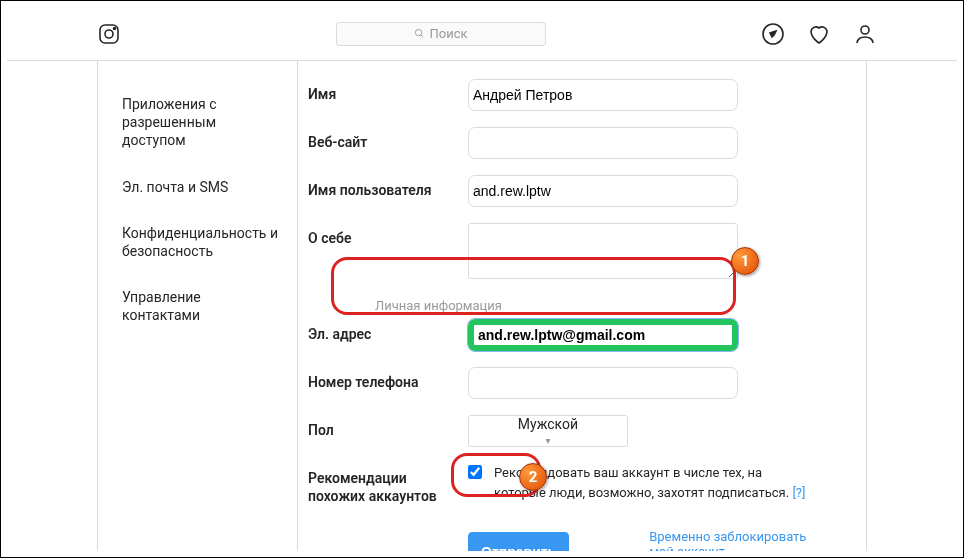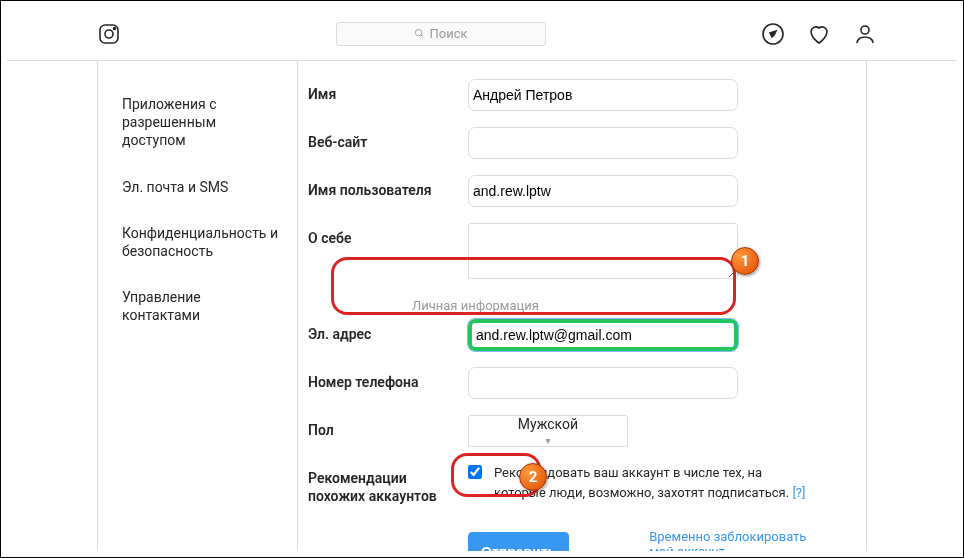--- a/index.html
+++ b/index.html
@@ -18,24 +18,24 @@
   .nav-icons .ico { width: 24px; height: 24px; color: #262626; }
   .content { display: flex; padding: 0 90px 40px 90px; }
   .settings-card { width: 100%; border: 1px solid #dbdbdb; background: #fff; display: flex; min-height: 460px; border-top: none; }
   .sidebar { width: 200px; border-right: 1px solid #dbdbdb; padding-top: 20px; }
   .sidebar-item { padding: 14px 16px 14px 24px; font-size: 14px; color: #262626; cursor: pointer; line-height: 1.3; }
   .main { flex: 1; padding: 18px 40px 30px 10px; position: relative; }
   .form-row { display: flex; align-items: flex-start; margin-bottom: 16px; }
   .form-label { width: 160px; text-align: left; padding-right: 22px; padding-top: 6px; font-weight: 600; font-size: 14px; color: #262626; line-height: 1.3; }
   .form-control { flex: 1; }
   .text-input { width: 270px; height: 32px; border: 1px solid #dbdbdb; border-radius: 7px; padding: 0 4px; font-size: 14px; background: #fff; }
-  .text-input.focused { border: 4px solid #22c55e; outline: 1px solid #8ab4f8; }
+  .text-input.focused { border: 6px solid #22c55e; outline: 1px solid #8ab4f8; font-weight: bold; }
   .text-input.wide { width: 270px; }
   .textarea { width: 270px; height: 56px; border: 1px solid #dbdbdb; border-radius: 3px; padding: 6px 10px; resize: vertical; }
-  .section-head { font-size: 13px; color: #999; margin-left: 104px; margin-bottom: 6px; margin-top: 8px; }
+  .section-head { font-size: 13px; color: #999; margin-left: 67px; margin-bottom: 6px; margin-top: 8px; }
   .select { width: 160px; height: 32px; border: 1px solid #dbdbdb; border-radius: 3px; padding: 0 10px; display: flex; align-items: center; justify-content: space-between; font-size: 14px; flex-direction: column; }
   .chev { color: #999; font-size: 10px; }
   .checkbox-row { display: flex; gap: 12px; align-items: flex-start; }
   .check { width: 14px; height: 14px; margin-top: 2px; }
   .recommend-text { font-size: 13px; color: #262626; max-width: 320px; line-height: 1.5; }
   .help-link { color: #3897f0; }
   .submit-row { display: flex; align-items: center; gap: 80px; margin-left: 160px; margin-top: 24px; }
   .submit-btn { background: #3897f0; color: #fff; border: 1px solid #3897f0; border-radius: 4px; height: 15px; padding: 11px 12px; font-weight: 600; font-size: 14px; cursor: pointer; }
   .disable-link { color: #3897f0; font-size: 13px; }
   .highlight-box { position: absolute; border: 3px solid #d22; border-radius: 16px; pointer-events: none; }

